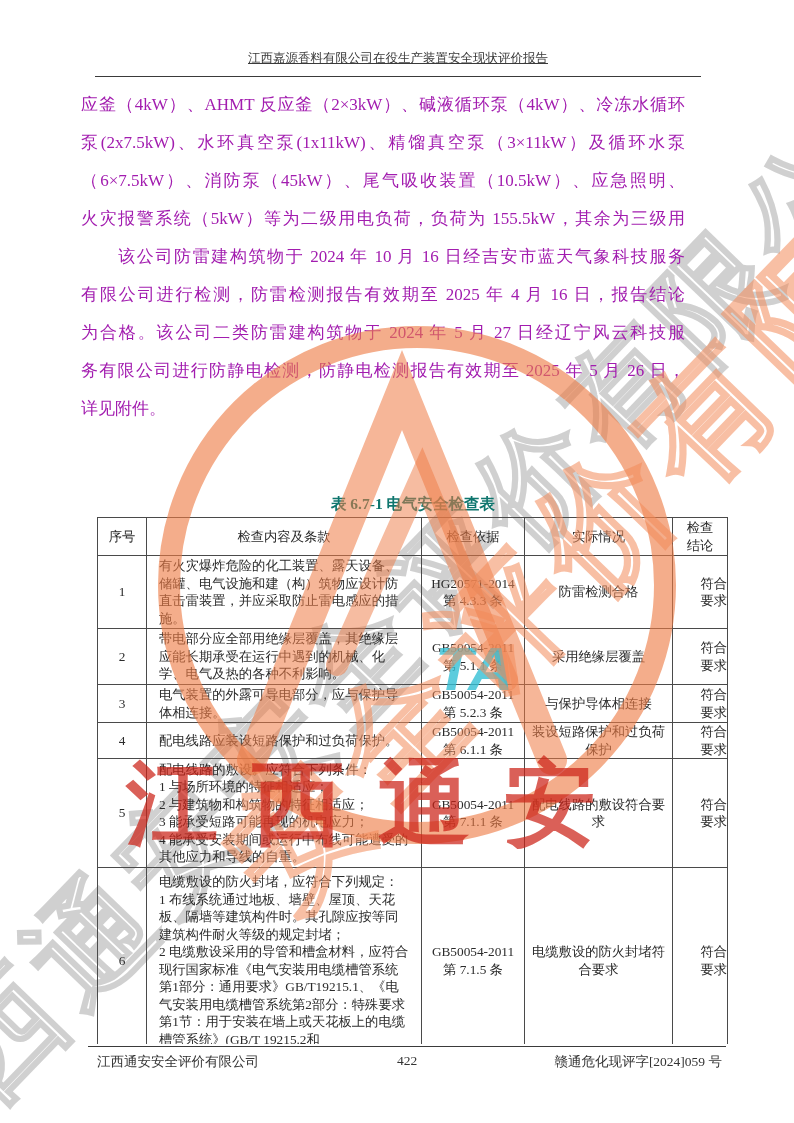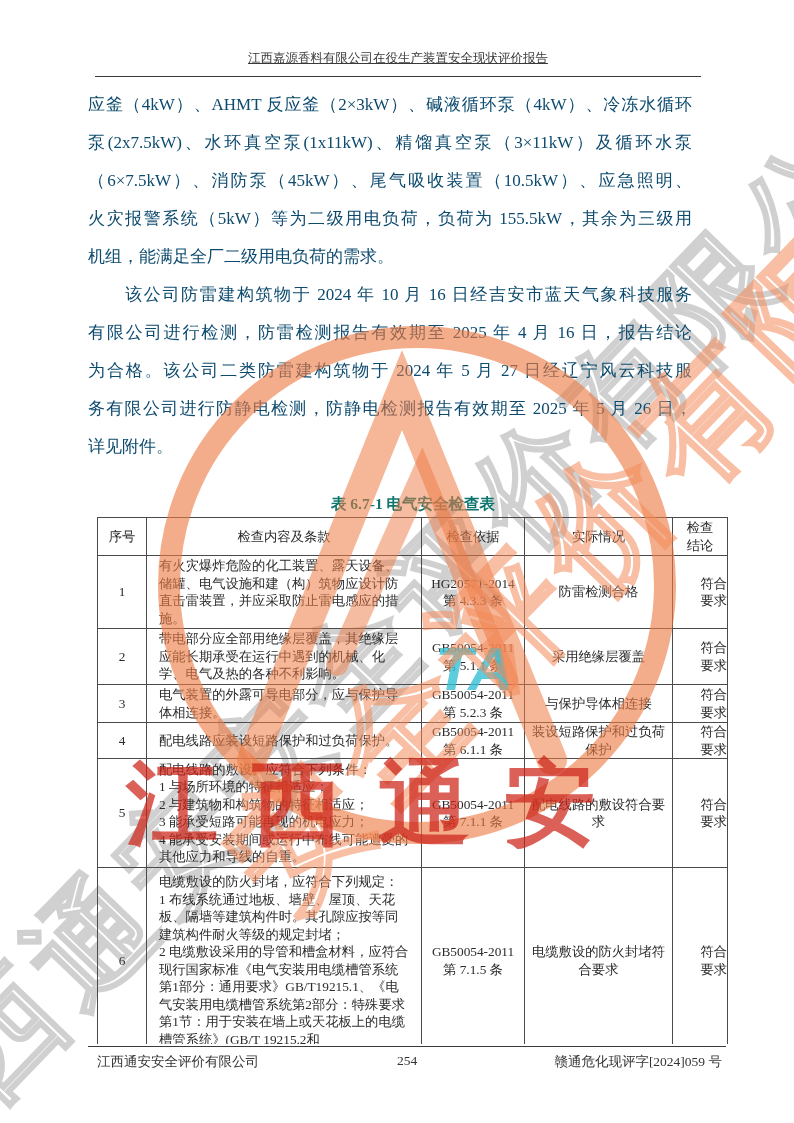--- a/index.html
+++ b/index.html
@@ -9,22 +9,22 @@
     background:#ffffff; overflow:hidden; color:#2e2e2e;
   }
   
   .doc-header {
     position:absolute; top:50px; left:95px; width:606px;
     text-align:center; font-size:12.5px; color:#3a3a3a;
     padding-bottom:9px; border-bottom:1.5px solid #3a3a3a;text-decoration:underline;
   }
   
   .body-text {
-    position:absolute; top:86px; left:88px; width:604px;
-    font-size:17px; color:#0c4a6e;
+    position:absolute; top:86px; left:81px; width:604px;
+    font-size:17px; color:#a21caf;
   }
   .line { height:38px; line-height:38px; white-space:nowrap; }
   .line.justify { white-space:normal; text-align:justify; text-align-last:justify; }
   
   .table-title {
     position:absolute; top:494px; left:97px; width:632px;
     text-align:center; font-weight:bold; font-size:15.5px; color:#0f766e;
   }
   .table-wrap {
     position:absolute; top:517px; left:97px; width:632px; height:527px;
@@ -85,21 +85,20 @@
 
   <div class="content-layer">
 
     <div class="doc-header">江西嘉源香料有限公司在役生产装置安全现状评价报告</div>
 
     <div class="body-text">
       <div class="line justify">应釜（4kW）、AHMT 反应釜（2×3kW）、碱液循环泵（4kW）、冷冻水循环</div>
       <div class="line justify">泵(2x7.5kW)、水环真空泵(1x11kW)、精馏真空泵（3×11kW）及循环水泵</div>
       <div class="line justify">（6×7.5kW）、消防泵（45kW）、尾气吸收装置（10.5kW）、应急照明、</div>
       <div class="line justify">火灾报警系统（5kW）等为二级用电负荷，负荷为 155.5kW，其余为三级用</div>
-      <div class="line">机组，能满足全厂二级用电负荷的需求。</div>
       <div class="line justify">　　该公司防雷建构筑物于 2024 年 10 月 16 日经吉安市蓝天气象科技服务</div>
       <div class="line justify">有限公司进行检测，防雷检测报告有效期至 2025 年 4 月 16 日，报告结论</div>
       <div class="line justify">为合格。该公司二类防雷建构筑物于 2024 年 5 月 27 日经辽宁风云科技服</div>
       <div class="line justify">务有限公司进行防静电检测，防静电检测报告有效期至 2025 年 5 月 26 日，</div>
       <div class="line">详见附件。</div>
     </div>
 
     <div class="table-title">表 6.7-1 电气安全检查表</div>
 
     <div class="table-wrap">
@@ -179,21 +178,21 @@
           <td class="c-actual">电缆敷设的防火封堵符合要求</td>
           <td class="c-conclusion">符合
 要求</td>
         </tr>
       </tbody>
         </table>
     </div>
 
     <div class="doc-footer">
       <span class="f-left">江西通安安全评价有限公司</span>
-      <span class="f-center">254</span>
+      <span class="f-center">422</span>
       <span class="f-right">赣通危化现评字[2024]059 号</span>
     </div>
   </div>
 
   <svg class="wm wm-ring-svg" viewBox="-267 -267 534 534" xmlns="http://www.w3.org/2000/svg">
     <circle cx="0" cy="0" r="248" fill="none" stroke="rgba(238,122,68,0.62)" stroke-width="22"></circle>
     <path d="M -165 175 L -15 -195 L 135 175" fill="none" stroke="rgba(238,122,68,0.55)" stroke-width="30" stroke-linecap="round"></path>
     <path d="M -80 80 L 5 -110 L 90 95" fill="none" stroke="rgba(238,122,68,0.5)" stroke-width="22" stroke-linecap="round"></path>
     <text x="18" y="105" font-size="62" font-style="italic" font-weight="bold" fill="rgba(53,191,212,0.8)" font-family="Liberation Sans, sans-serif">TA</text>
   </svg>

